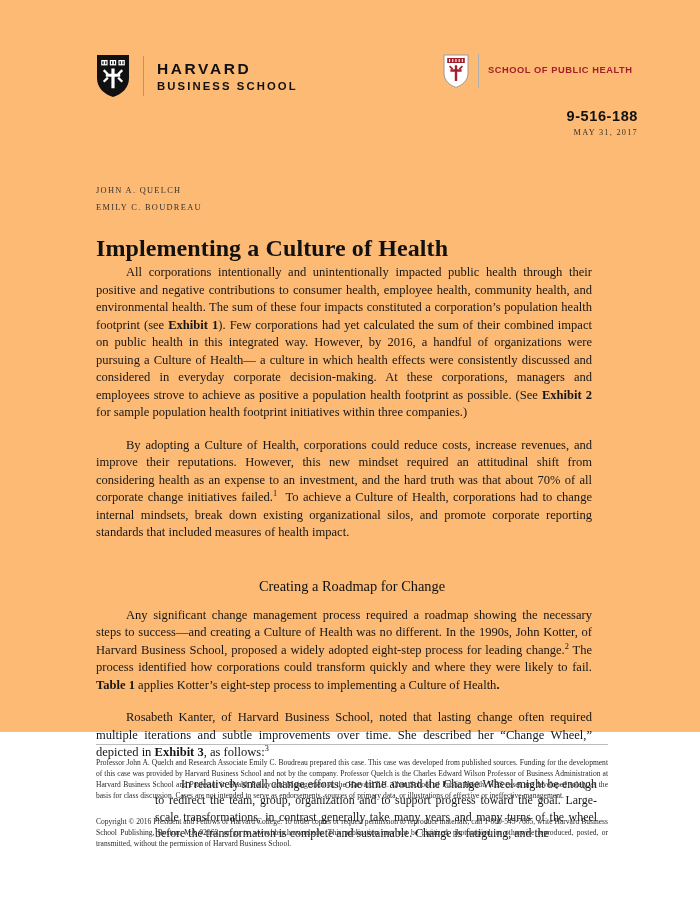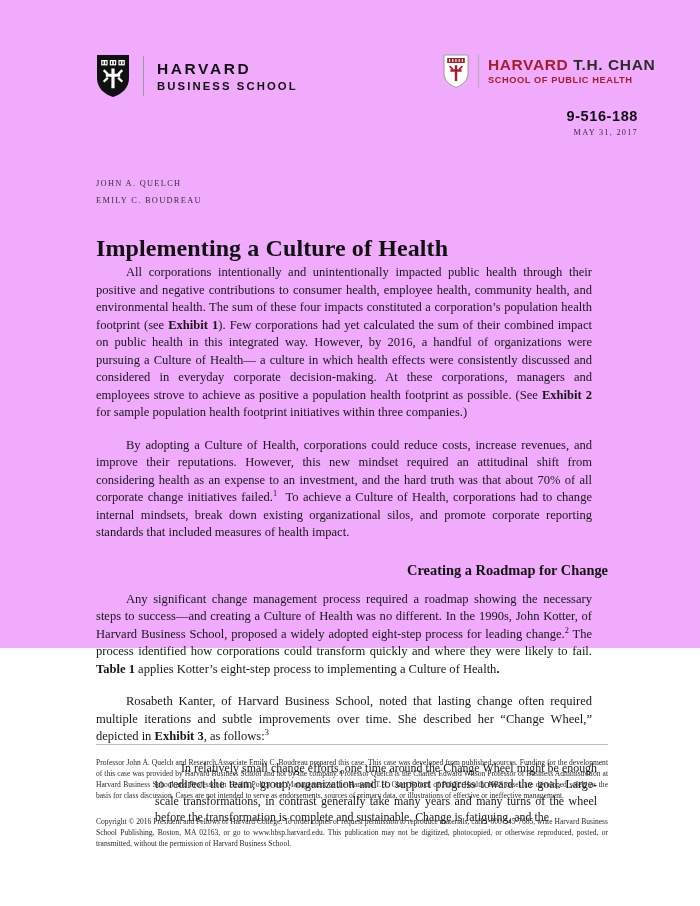--- a/index.html
+++ b/index.html
@@ -12,22 +12,22 @@
     height: 906px;
     font-family: "Liberation Serif", "DejaVu Serif", serif;
     color: #1a1a1a;
     position: relative;
     overflow: hidden;
   }
 
   .page {
     position: relative;
     width: 700px;
-    height: 648px;
-    background: #f0abfc;
+    height: 732px;
+    background: #fdba74;
     box-sizing: border-box;
   }
 
   
   .header {
     position: absolute;
     left: 0;
     top: 44px;
     width: 700px;
     height: 70px;
@@ -125,21 +125,21 @@
     font-size: 8.3px;
     letter-spacing: 1.25px;
     color: #333;
     margin-top: 4px;
   }
 
   
   .authors {
     position: absolute;
     left: 96px;
-    top: 179px;
+    top: 186px;
   }
   .author {
     font-family: "Liberation Serif", serif;
     font-size: 8.4px;
     letter-spacing: 1.3px;
     color: #333;
     margin-bottom: 8px;
   }
 
   
@@ -165,25 +165,25 @@
     font-size: 12.55px;
     line-height: 1.395;
     text-align: justify;
     text-indent: 30px;
     color: #161616;
     hyphens: none;
   }
   p.body-par.tight { margin-bottom: 14px; }
 
   h2.section-head {
-    margin: 20px 0 12px 0;
+    margin: 36px 0 12px 0;
     font-size: 14.4px;
-    font-weight: bold;
+    font-weight: normal;
     color: #111;
-    text-align: right;
+    text-align: center;
   }
 
   blockquote.quote {
     margin: 3px;
     padding: 0 8px 0 56px;
     font-size: 11.9px;
     line-height: 1.4;
     text-align: justify;
     text-indent: 26px;
     color: #161616;
@@ -260,21 +260,20 @@
           <rect x="12.4" y="5" width="1.1" height="3" fill="#ffffff"></rect>
           <rect x="15.6" y="5" width="1.1" height="3" fill="#ffffff"></rect>
           <rect x="18.8" y="5" width="1.1" height="3" fill="#ffffff"></rect>
           <path d="M11.8 11.2 h2.4 v4.1 h4.4 v2.4 h-4.4 v9.2 h-2.4 V17.7 H7.4 v-2.4 h4.4 Z" fill="#a41e2b"></path>
           <path d="M7.2 11.6 l3 3 -1.2 1.2 -3 -3 Z" fill="#a41e2b"></path>
           <path d="M18.8 11.6 l-3 3 1.2 1.2 3 -3 Z" fill="#a41e2b"></path>
         </svg>
       </span>
       <div class="chan-divider"></div>
       <div class="chan-wordmark">
-        <div class="l1"><span class="red">HARVARD</span> <span class="blk">T.H. CHAN</span></div>
         <div class="l2">SCHOOL OF PUBLIC HEALTH</div>
       </div>
     </div>
   </div>
 
   <div class="case-meta">
     <div class="case-number">9-516-188</div>
     <div class="case-date">MAY 31, 2017</div>
   </div>
 

